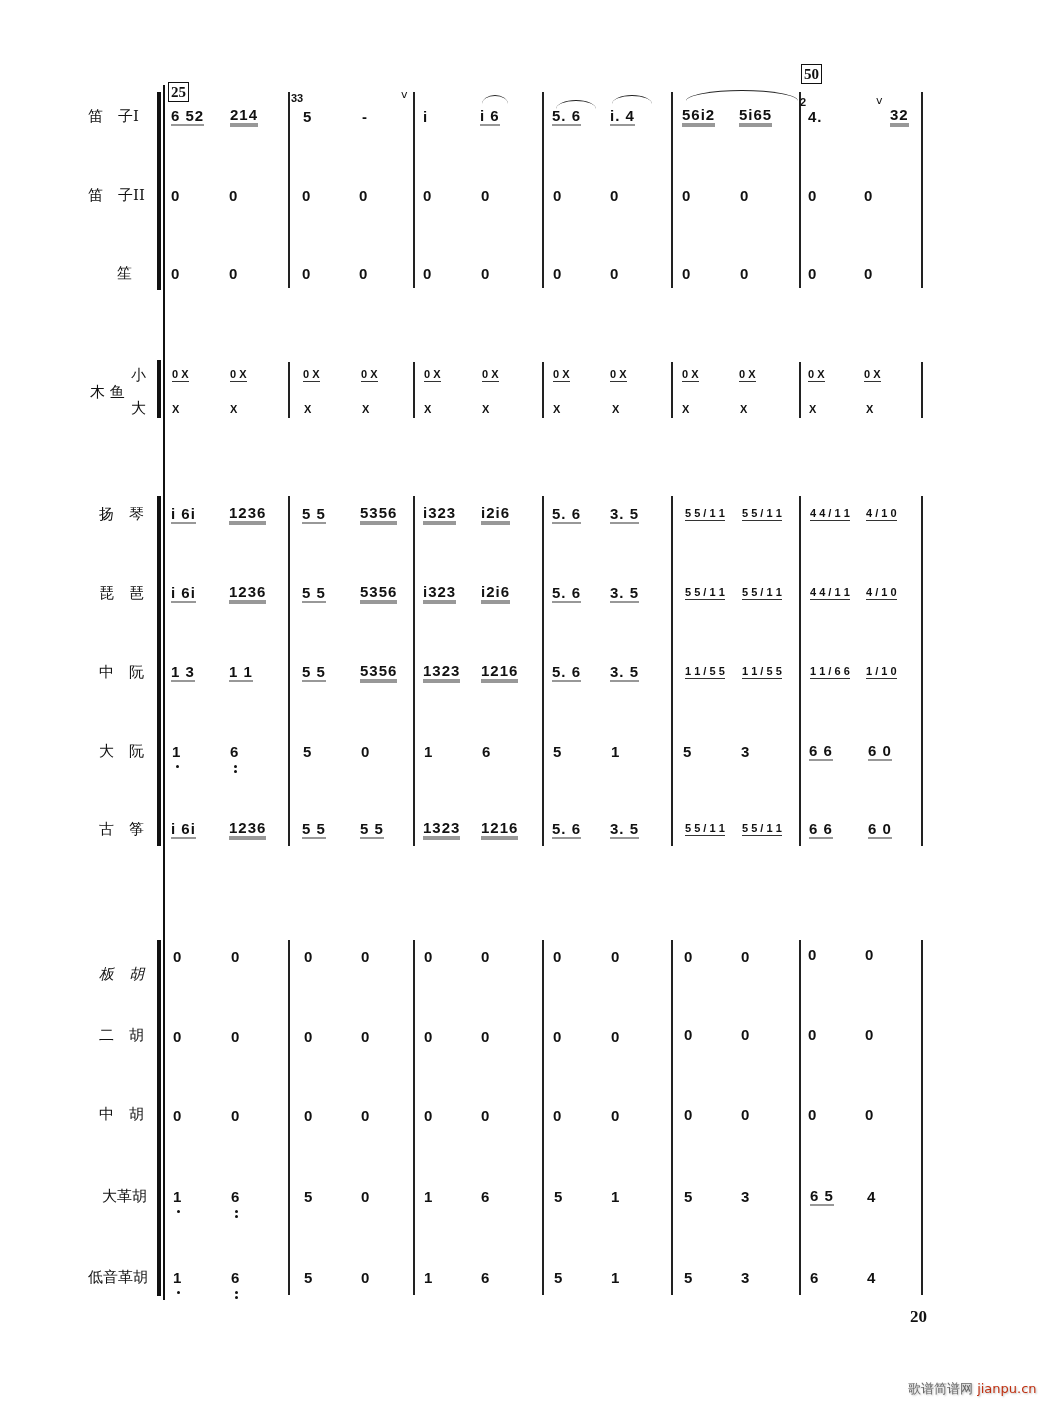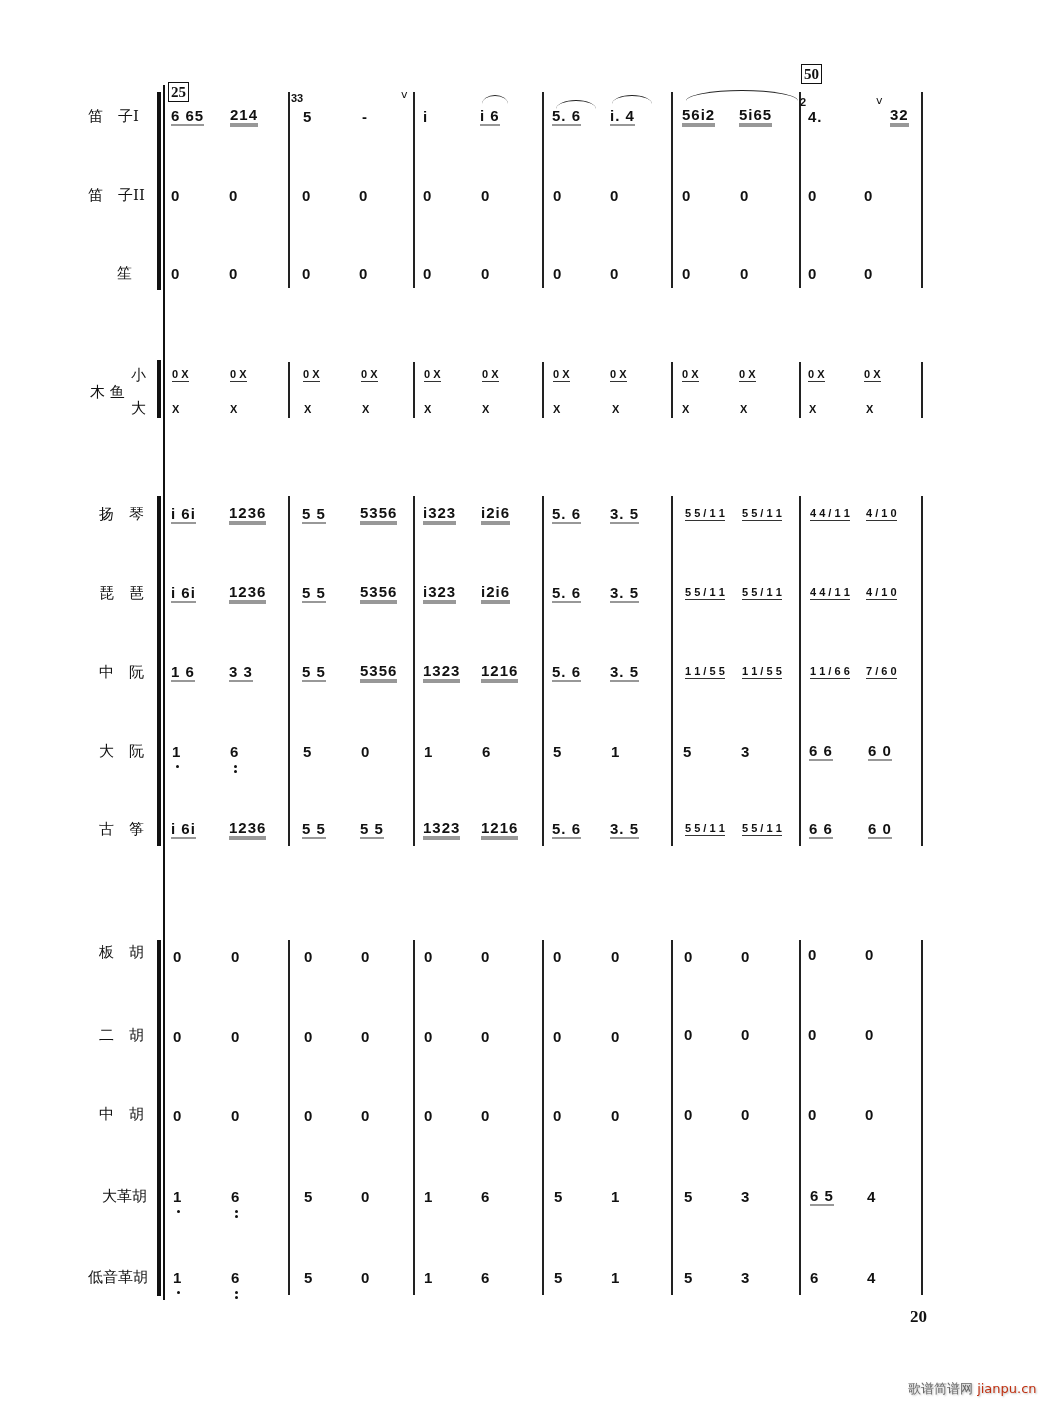--- a/index.html
+++ b/index.html
@@ -39,21 +39,21 @@
   <div class="label" style="left:88px; top:186px;">笛　子II</div>
   <div class="label" style="left:117px; top:264px;">笙</div>
   <div class="label" style="left:90px; top:383px;">木 鱼</div>
   <div class="label" style="left:131px; top:366px;">小</div>
   <div class="label" style="left:131px; top:399px;">大</div>
   <div class="label" style="left:99px; top:505px;">扬　琴</div>
   <div class="label" style="left:99px; top:584px;">琵　琶</div>
   <div class="label" style="left:99px; top:663px;">中　阮</div>
   <div class="label" style="left:99px; top:742px;">大　阮</div>
   <div class="label" style="left:99px; top:820px;">古　筝</div>
-  <div class="label" style="left:99px; top:943px;">板　胡</div>
+  <div class="label" style="left:99px; top:965px;font-style:italic;">板　胡</div>
   <div class="label" style="left:99px; top:1026px;">二　胡</div>
   <div class="label" style="left:99px; top:1105px;">中　胡</div>
   <div class="label" style="left:102px; top:1187px;">大革胡</div>
   <div class="label" style="left:88px; top:1268px;">低音革胡</div>
 
   <div class="bracket-thin" style="left:163px; top:85px; height:1215px;"></div>
   <div class="bracket-thick" style="left:157px; top:92px; height:198px;"></div>
   <div class="bracket-thick" style="left:157px; top:360px; height:58px;"></div>
   <div class="bracket-thick" style="left:157px; top:496px; height:350px;"></div>
   <div class="bracket-thick" style="left:157px; top:940px; height:356px;"></div>
@@ -80,21 +80,21 @@
   <div class="barline" style="left:921px; top:496px; height:350px;"></div>
 
   <div class="barline" style="left:288px; top:940px; height:355px;"></div>
   <div class="barline" style="left:413px; top:940px; height:355px;"></div>
   <div class="barline" style="left:542px; top:940px; height:355px;"></div>
   <div class="barline" style="left:671px; top:940px; height:355px;"></div>
   <div class="barline" style="left:799px; top:940px; height:355px;"></div>
   <div class="barline" style="left:921px; top:940px; height:355px;"></div>
 
   <div>
-    <span class="note ul1" style="left:171px; top:116px;">6 65</span>
+    <span class="note ul1" style="left:171px; top:116px;">6 52</span>
     <span class="note ul2" style="left:230px; top:116px;">214</span>
     <span class="note small" style="left:291px; top:98px;">33</span>
     <span class="note" style="left:303px; top:116px;">5</span>
     <span class="note" style="left:362px; top:116px;">-</span>
     <span class="breath" style="left:401px; top:88px;">v</span>
     <span class="note" style="left:423px; top:116px;">i</span>
     <span class="note ul1" style="left:480px; top:116px;">i 6</span>
     <div class="slur" style="left:482px; top:95px; width:26px; height:8px;"></div>
     <span class="note ul1" style="left:552px; top:116px;">5. 6</span>
     <span class="note ul1" style="left:610px; top:116px;">i. 4</span>
@@ -191,32 +191,32 @@
     <span class="note ul2" style="left:481px; top:593px;">i2i6</span>
     <span class="note ul1" style="left:552px; top:593px;">5. 6</span>
     <span class="note ul1" style="left:610px; top:593px;">3. 5</span>
     <span class="note small ul1" style="left:685px; top:593px;">5 5 / 1 1</span>
     <span class="note small ul1" style="left:742px; top:593px;">5 5 / 1 1</span>
     <span class="note small ul1" style="left:810px; top:593px;">4 4 / 1 1</span>
     <span class="note small ul1" style="left:866px; top:593px;">4 / 1 0</span>
   </div>
 
   <div>
-    <span class="note ul1" style="left:171px; top:672px;">1 6</span>
-    <span class="note ul1" style="left:229px; top:672px;">3 3</span>
+    <span class="note ul1" style="left:171px; top:672px;">1 3</span>
+    <span class="note ul1" style="left:229px; top:672px;">1 1</span>
     <span class="note ul1" style="left:302px; top:672px;">5 5</span>
     <span class="note ul2" style="left:360px; top:672px;">5356</span>
     <span class="note ul2" style="left:423px; top:672px;">1323</span>
     <span class="note ul2" style="left:481px; top:672px;">1216</span>
     <span class="note ul1" style="left:552px; top:672px;">5. 6</span>
     <span class="note ul1" style="left:610px; top:672px;">3. 5</span>
     <span class="note small ul1" style="left:685px; top:672px;">1 1 / 5 5</span>
     <span class="note small ul1" style="left:742px; top:672px;">1 1 / 5 5</span>
     <span class="note small ul1" style="left:810px; top:672px;">1 1 / 6 6</span>
-    <span class="note small ul1" style="left:866px; top:672px;">7 / 6 0</span>
+    <span class="note small ul1" style="left:866px; top:672px;">1 / 1 0</span>
   </div>
 
   <div>
     <span class="note" style="left:172px; top:751px;">1</span>
     <span class="note" style="left:230px; top:751px;">6</span>
     <span class="note" style="left:303px; top:751px;">5</span>
     <span class="note" style="left:361px; top:751px;">0</span>
     <span class="note" style="left:424px; top:751px;">1</span>
     <span class="note" style="left:482px; top:751px;">6</span>
     <span class="note" style="left:553px; top:751px;">5</span>

